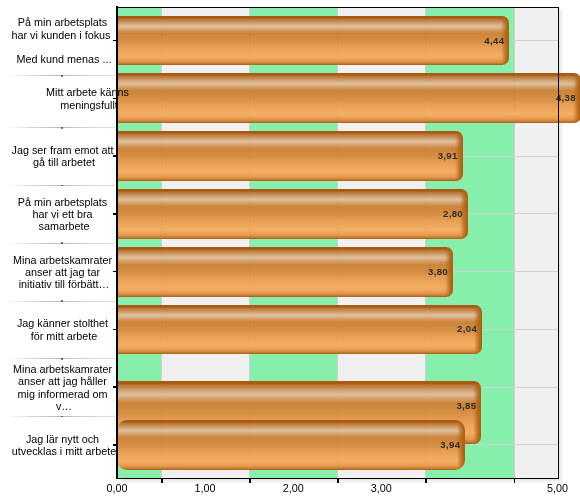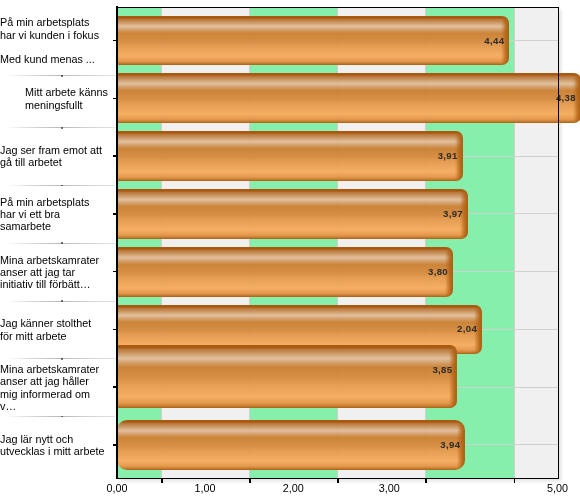--- a/index.html
+++ b/index.html
@@ -122,23 +122,23 @@
   }
   .xtick {
     position: absolute;
     width: 1.5px; height: 3.6px;
     background: #000;
     top: 479px;
   }
   .cat-label {
     position: absolute;
     transform: translateZ(0);
-    left: 0;
+    left: 8px;
     width: 112px;
-    text-align: left;
+    text-align: center;
     font-size: 10.8px;
     line-height: 12.3px;
     color: #000;
     white-space: pre;
   }
   .cat-sep {
     position: absolute;
     left: 0;
     width: 117px;
     height: 1px;
@@ -197,29 +197,29 @@
         <div class="bar" style="top: 8.7px; height: 49.8px; width: 392.453px;">
           <span class="bar-label" style="top: 18.9px;">4,44</span>
         </div>
         <div class="bar" style="top: 66.47px; height: 49.8px; width: 464px;">
           <span class="bar-label" style="top: 18.9px;">4,38</span>
         </div>
         <div class="bar" style="top: 124.24px; height: 49.8px; width: 345.749px;">
           <span class="bar-label" style="top: 18.9px;">3,91</span>
         </div>
         <div class="bar" style="top: 182.01px; height: 49.8px; width: 351.036px;">
-          <span class="bar-label" style="top: 18.9px;">3,97</span>
+          <span class="bar-label" style="top: 18.9px;">2,80</span>
         </div>
         <div class="bar" style="top: 239.78px; height: 49.8px; width: 336.056px;">
           <span class="bar-label" style="top: 18.9px; margin-left: 20px;">3,80</span>
         </div>
         <div class="bar" style="top: 297.55px; height: 49.8px; width: 365.136px;">
           <span class="bar-label" style="top: 18.9px;">2,04</span>
         </div>
-        <div class="bar" style="top: 338px; height: 63px; width: 340.462px;">
+        <div class="bar" style="top: 374px; height: 63px; width: 340.462px; padding-left: 24px;">
           <span class="bar-label" style="top: 18.9px;">3,85</span>
         </div>
         <div class="bar" style="top: 413.09px; height: 49.8px; width: 348.393px; border-radius: 10px;">
           <span class="bar-label" style="top: 18.9px;">3,94</span>
         </div>
       </div>
     <div id="plot-grid-top">
         <div class="vgrid vgrid-over" style="left: 44.06px;"></div>
         <div class="vgrid vgrid-over" style="left: 132.18px;"></div>
         <div class="vgrid vgrid-over" style="left: 220.3px;"></div>
@@ -279,17 +279,17 @@
 anser att jag håller 
 mig informerad om 
 v…</div>
       <div class="cat-label" style="top: 432.99px;">Jag lär nytt och 
 utvecklas i mitt arbete</div>
     </div>
   <div id="x-labels">
       <div class="xlabel" style="left: 117px;">0,00</div>
       <div class="xlabel" style="left: 205.12px;">1,00</div>
       <div class="xlabel" style="left: 293.24px;">2,00</div>
-      <div class="xlabel" style="left: 381.36px; margin-left: 8px;">3,00</div>
+      <div class="xlabel" style="left: 381.36px;">3,00</div>
       <div class="xlabel" style="left: 469.48px; margin-top: 40px;">4,00</div>
       <div class="xlabel" style="left: 557.6px;">5,00</div>
     </div>
 </div>
 
 </body></html>

